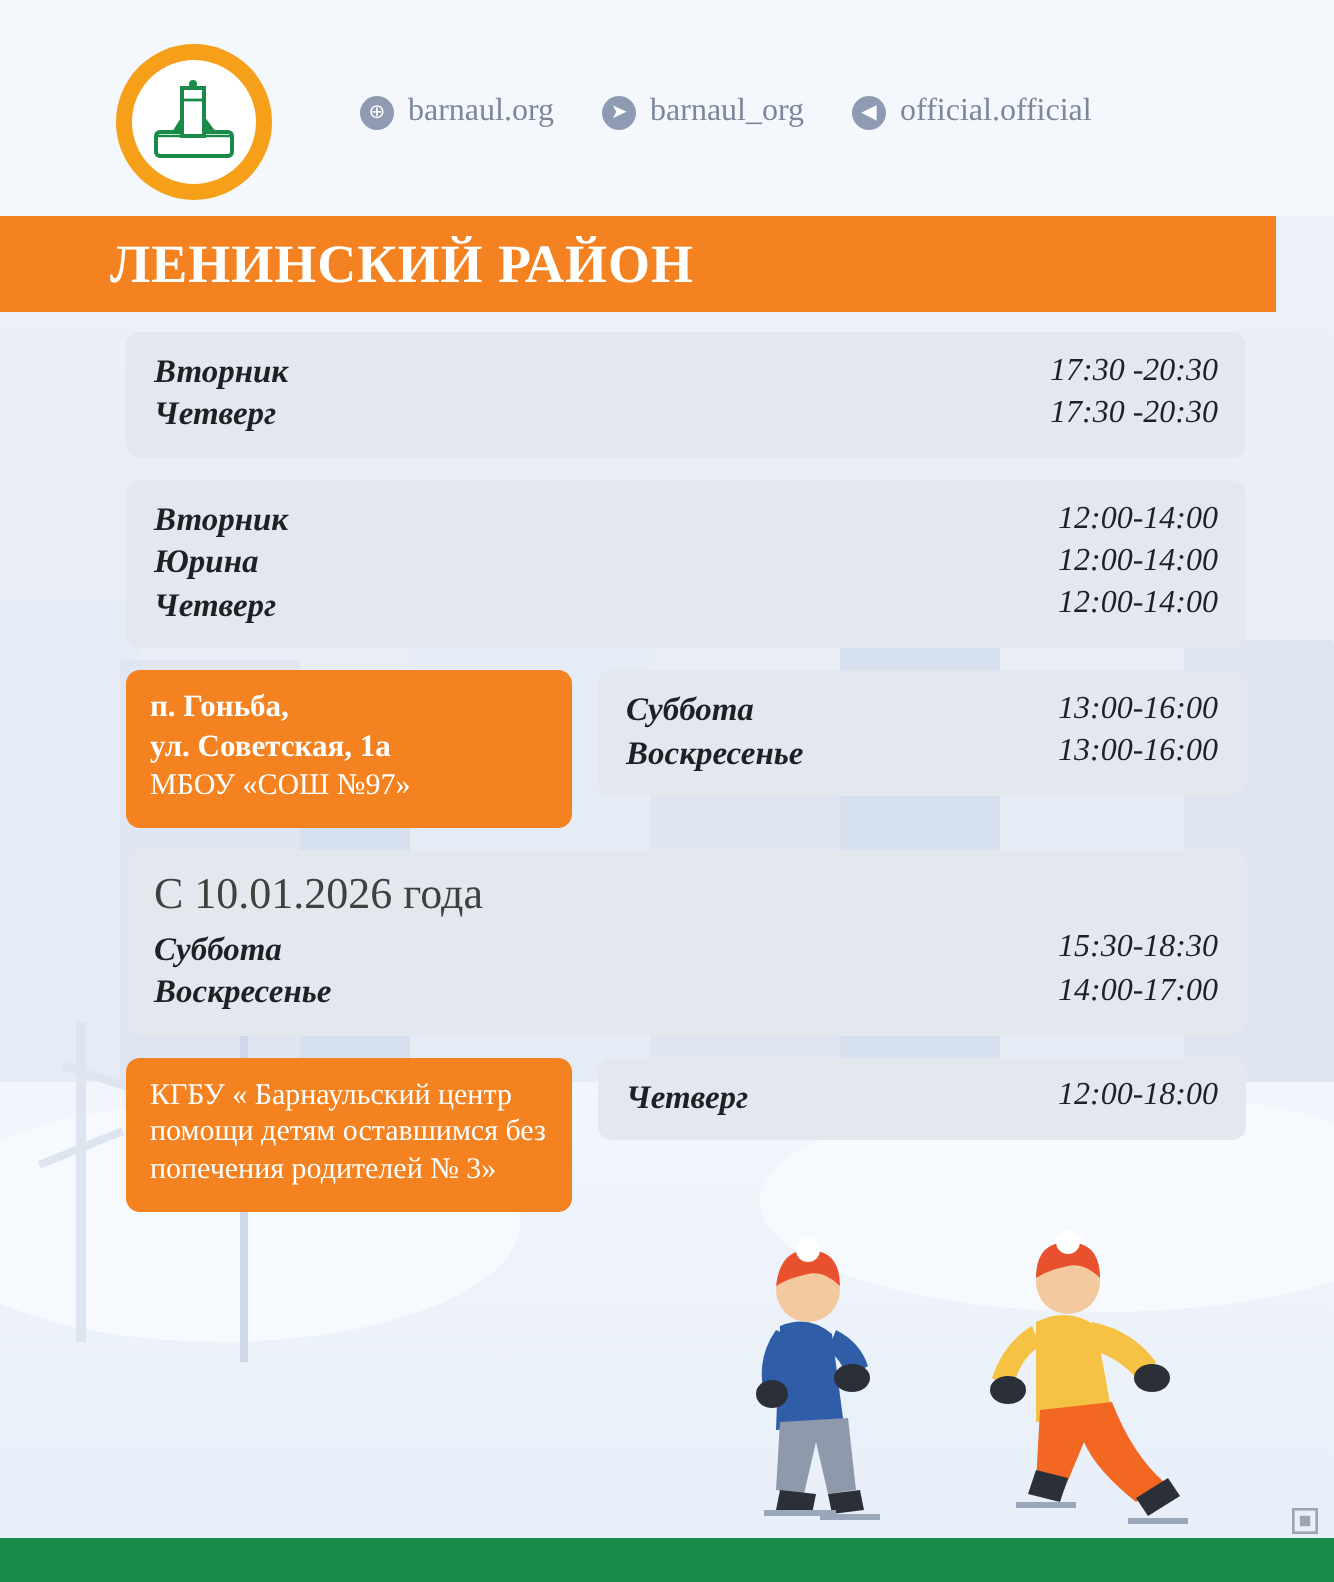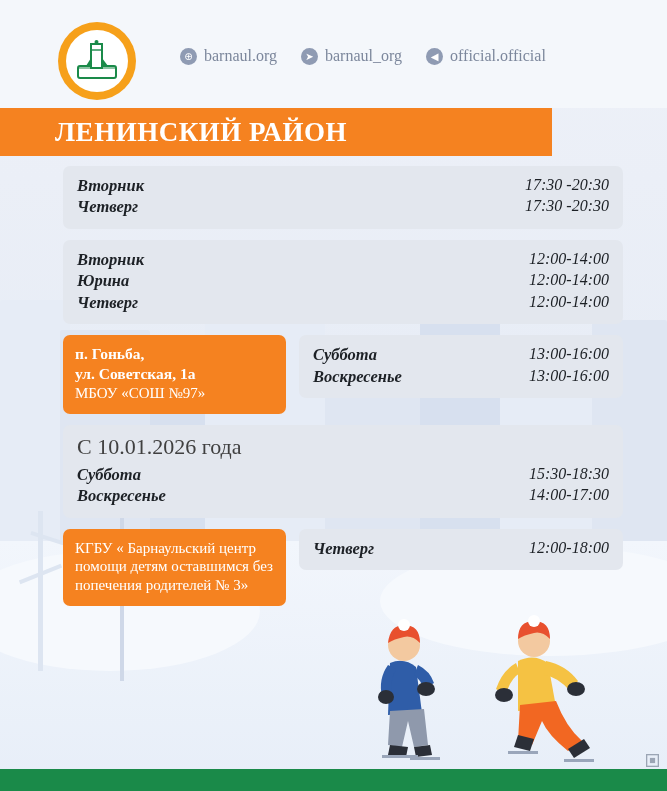--- a/index.html
+++ b/index.html
@@ -94,21 +94,21 @@
   .social .txt {
     font-size: 16px;
     color: #7c879c;
     font-family: "Liberation Serif", serif;
   }
 
   
   #titlebar {
     position: absolute;
     left: 0; top: 108px;
-    width: 552px;
+    width: 638px;
     height: 48px;
     background: #f58220;
     z-index: 4;
     display: flex;
     align-items: center;
   }
   #titlebar h1 {
     margin: 0 0 0 55px;
     font-family: "Liberation Serif", serif;
     font-weight: bold;
@@ -159,21 +159,21 @@
     font-family: "Liberation Serif", serif;
     font-weight: normal;
     font-style: normal;
     font-size: 22px;
     color: #404040;
     margin-bottom: 4px;
   }
   .trow {
     display: flex;
     justify-content: space-between;
-    align-items: flex-start;
+    align-items: flex-end;
     line-height: 1.3;
   }
   .trow .day {
     font-family: "Liberation Serif", serif;
     font-weight: bold;
     font-style: italic;
     font-size: 16.5px;
     color: #1d2126;
   }
   .trow .hrs {

